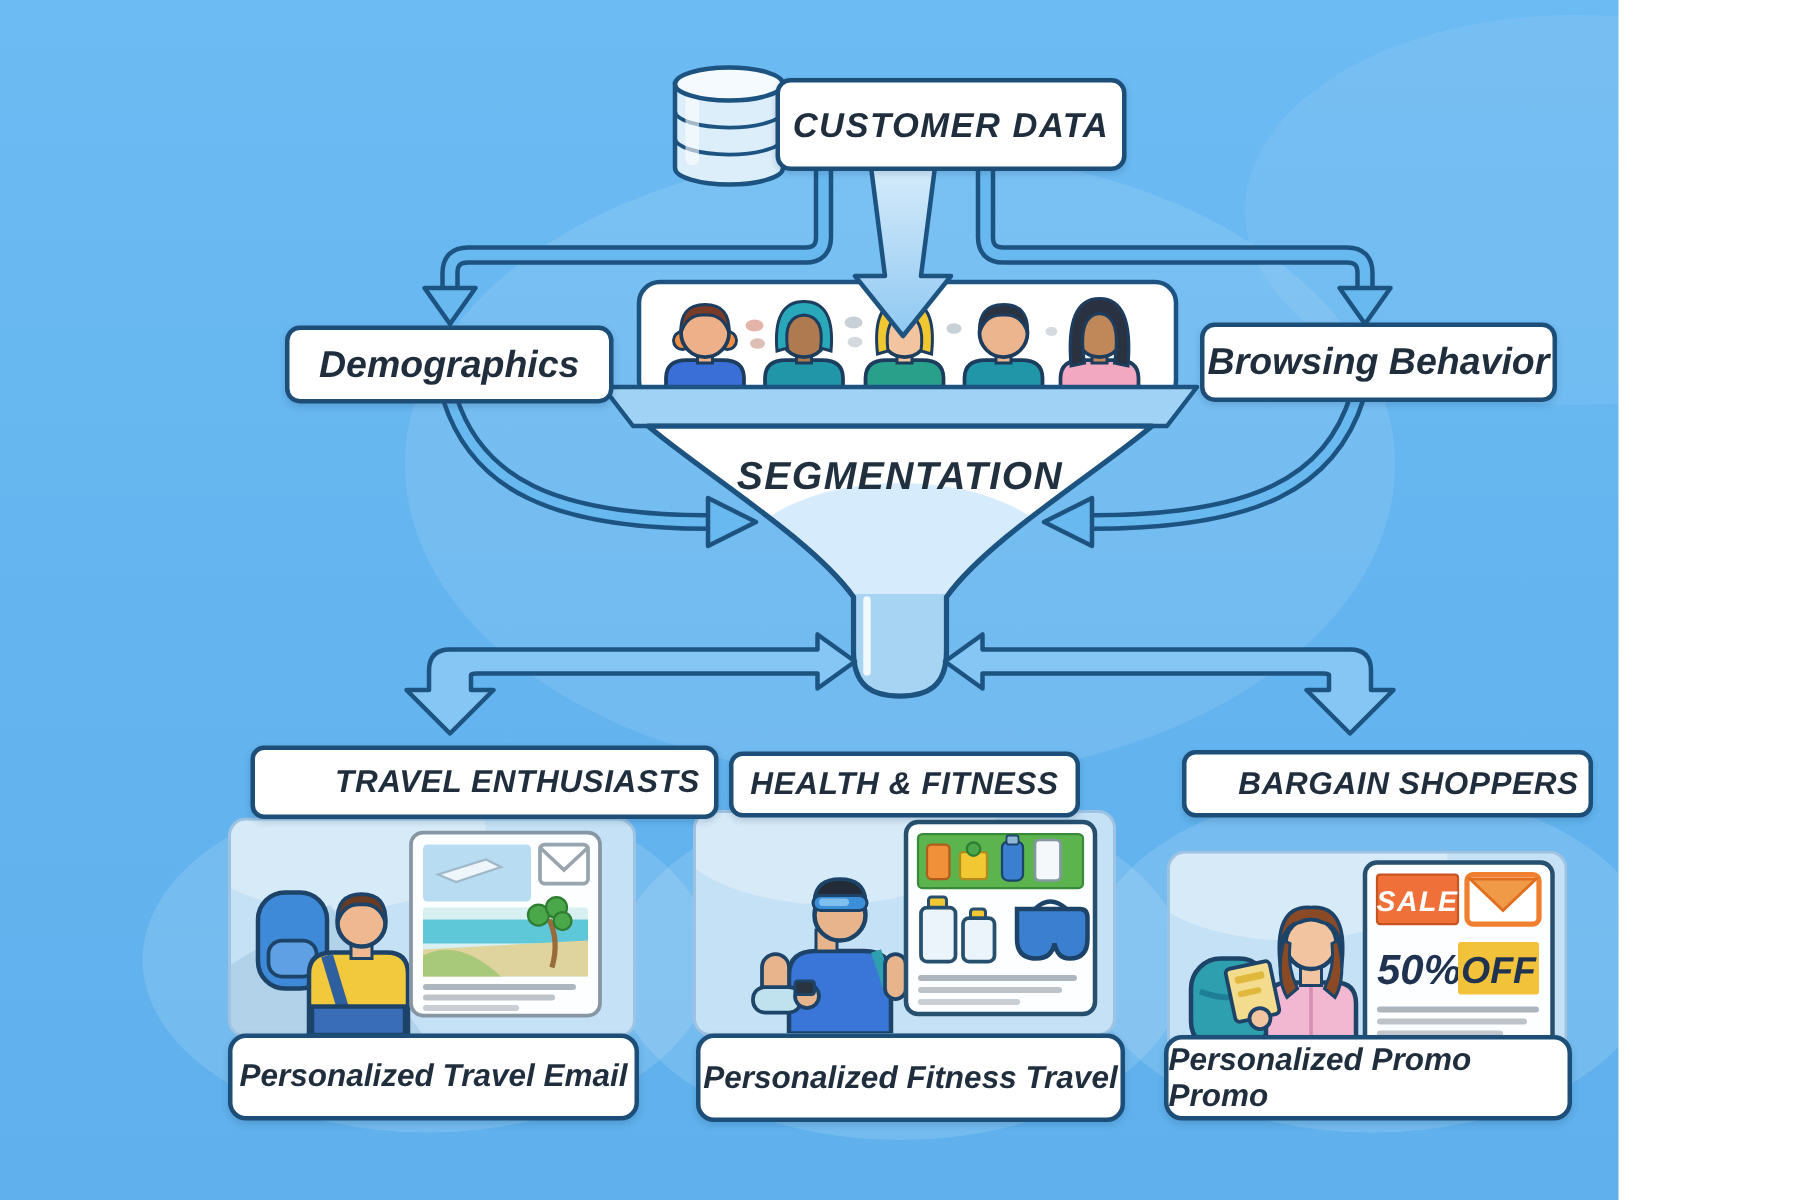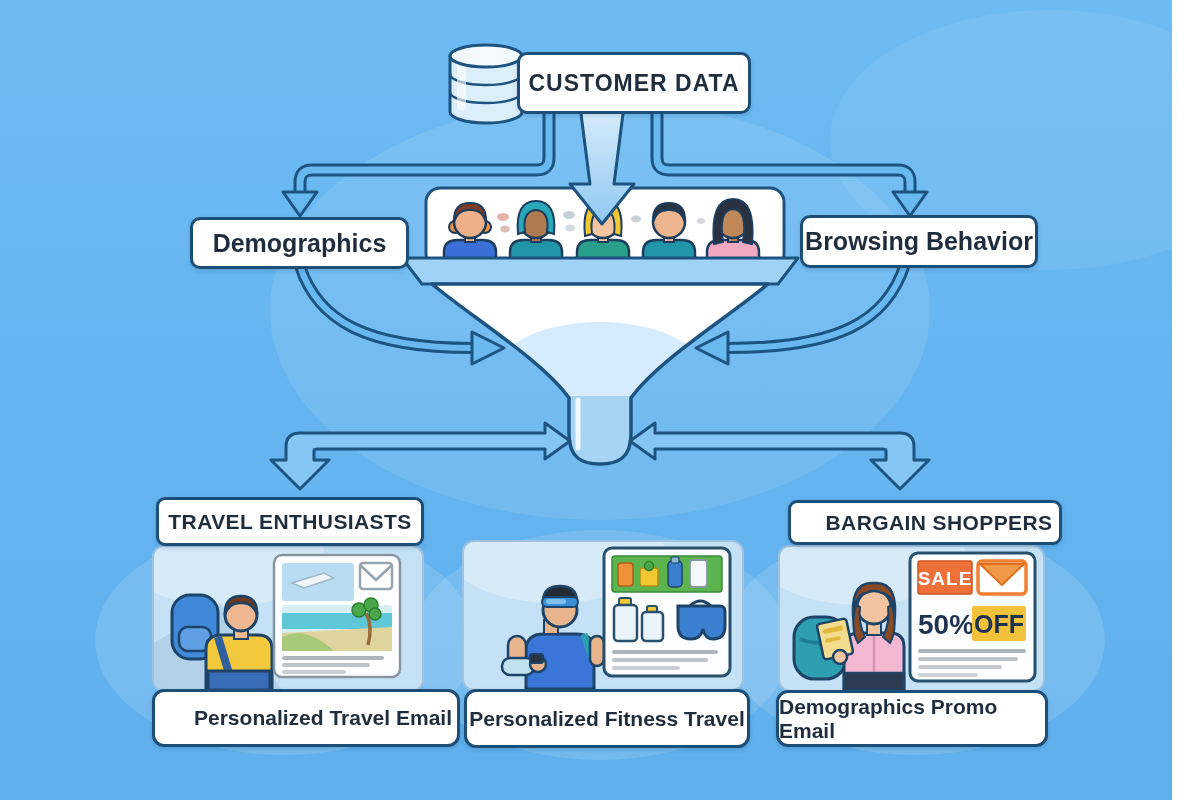--- a/index.html
+++ b/index.html
@@ -1,18 +1,18 @@
 <!DOCTYPE html>
 <html><head>
 <meta charset="utf-8">
 <style>
   html,body{margin:0;padding:0;}
   body{font-family:"Liberation Sans","DejaVu Sans",sans-serif;}
-  .stage{position:relative;width:1172px;height:800px;overflow:hidden;
-         background:linear-gradient(180deg,#6dbbf3 0%,#63b4ef 55%,#5fb0ec 100%);}
+  .stage{position:relative;width:1079px;height:800px;overflow:hidden;
+         background:linear-gradient(180deg,#6dbbf3 0%,#63b4ef 55%,#5fb0ec 100%);font-style:italic;}
   .scene{position:absolute;left:0;top:0;width:1200px;height:800px;z-index:1;}
   .label-box{position:absolute;z-index:3;background:#ffffff;border:3px solid #1d4e78;
              border-radius:10px;display:flex;align-items:center;justify-content:center;
              color:#1f2d3d;font-weight:bold;box-shadow:0 2px 4px rgba(20,60,100,.18);}
   .source-box{left:517px;top:52px;width:228px;height:56px;font-size:23px;letter-spacing:1px;}
   .input-box{font-size:25px;}
   .input-left{left:190px;top:217px;width:213px;height:46px;}
   .input-right{left:800px;top:215px;width:232px;height:47px;}
   .funnel-label{position:absolute;z-index:3;left:450px;top:302px;width:300px;text-align:center;
                 color:#20303f;font-weight:bold;font-size:26px;letter-spacing:1px;}
@@ -155,22 +155,23 @@
     <span>CUSTOMER DATA</span>
   </div>
 
   <div class="label-box input-box input-left">
     <span>Demographics</span>
   </div>
   <div class="label-box input-box input-right">
     <span>Browsing Behavior</span>
   </div>
 
-
-  <div class="label-box seg-header" style="left:156px;top:497px;width:262px;height:43px;">
+  <div class="funnel-label">SEGMENTATION</div>
+
+  <div class="label-box seg-header" style="left:167px;top:497px;width:262px;height:43px;padding-left:44px;">
     <span>TRAVEL ENTHUSIASTS</span>
   </div>
   <div class="panel" style="left:152px;top:545px;width:268px;height:143px;">
     <svg viewBox="0 0 268 143" width="268" height="143">
       <ellipse cx="70" cy="8" rx="100" ry="52" fill="#ffffff" opacity="0.3"></ellipse>
       <path d="M0,143 L0,96 L66,56 L128,143 Z" fill="#8fb8d8" opacity="0.35"></path>
 
       <g>
         <rect x="18" y="48" width="46" height="64" rx="18" fill="#3f8ad8" stroke="#1d4468" stroke-width="3"></rect>
         <rect x="25" y="80" width="32" height="24" rx="9" fill="#5fa0e4" stroke="#1d4468" stroke-width="2.5"></rect>
@@ -197,24 +198,27 @@
           <circle cx="205" cy="63" r="7" fill="#4aa84a" stroke="#2e7d32" stroke-width="1.5"></circle>
           <circle cx="217" cy="58" r="7" fill="#4aa84a" stroke="#2e7d32" stroke-width="1.5"></circle>
           <circle cx="221" cy="67" r="6" fill="#4aa84a" stroke="#2e7d32" stroke-width="1.5"></circle>
         </g>
         <rect x="128" y="109" width="102" height="4" rx="2" fill="#aeb6bd"></rect>
         <rect x="128" y="116" width="88" height="4" rx="2" fill="#bcc3c9"></rect>
         <rect x="128" y="123" width="64" height="4" rx="2" fill="#c8ced3"></rect>
       </g>
     </svg>
   </div>
-  <div class="label-box seg-footer" style="left:152px;top:689px;width:268px;height:52px;padding-left:34px;">
+  <div class="label-box seg-footer" style="left:152px;top:689px;width:268px;height:52px;">
     <span>Personalized Travel Email</span>
   </div>
 
+  <div class="label-box seg-header" style="left:486px;top:501px;width:228px;height:38px;">
+    <span>HEALTH &amp; FITNESS</span>
+  </div>
   <div class="panel" style="left:462px;top:540px;width:278px;height:147px;">
     <svg viewBox="0 0 278 147" width="278" height="147">
       <ellipse cx="90" cy="6" rx="110" ry="55" fill="#ffffff" opacity="0.3"></ellipse>
 
       <g>
         <path d="M62,147 L62,108 Q62,92 80,92 L112,92 Q130,92 130,108 L130,147 Z" fill="#3a76d8" stroke="#1d4468" stroke-width="3"></path>
         <path d="M120,92 L130,122" stroke="#2e9fae" stroke-width="7"></path>
         <rect x="44" y="94" width="18" height="30" rx="9" fill="#e8b48c" stroke="#1d4468" stroke-width="2.5"></rect>
         <rect x="38" y="116" width="32" height="17" rx="8" fill="#bfe2ee" stroke="#1d4468" stroke-width="2.5"></rect>
         <circle cx="74" cy="122" r="8" fill="#e8b48c" stroke="#1d4468" stroke-width="2.5"></circle>
@@ -252,21 +256,21 @@
       </g>
     </svg>
   </div>
   <div class="label-box seg-footer" style="left:464px;top:689px;width:280px;height:53px;">
     <span>Personalized Fitness Travel</span>
   </div>
 
   <div class="label-box seg-header" style="left:788px;top:500px;width:240px;height:39px;padding-left:28px;">
     <span>BARGAIN SHOPPERS</span>
   </div>
-  <div class="panel" style="left:778px;top:545px;width:263px;height:143px;">
+  <div class="panel" style="left:778px;top:567px;width:263px;height:143px;">
     <svg viewBox="0 0 263 143" width="263" height="143">
       <ellipse cx="80" cy="6" rx="105" ry="52" fill="#ffffff" opacity="0.3"></ellipse>
 
       <g>
         <rect x="14" y="70" width="52" height="62" rx="20" fill="#2e9fae" stroke="#1d4468" stroke-width="3"></rect>
         <path d="M20,92 Q40,100 62,92" fill="none" stroke="#1f7f96" stroke-width="4"></path>
         <path d="M64,143 L64,100 Q64,86 80,86 L110,86 Q124,86 124,100 L124,143 Z" fill="#f2b8d2" stroke="#1d4468" stroke-width="3"></path>
         <path d="M94,88 L94,128" stroke="#d890b4" stroke-width="2.5"></path>
         <rect x="64" y="126" width="60" height="17" fill="#2c3a52" stroke="#1d4468" stroke-width="2.5"></rect>
         <g transform="rotate(-12 55 92)">
@@ -292,16 +296,16 @@
         <rect x="192" y="59" width="54" height="35" rx="2" fill="#f2c23a"></rect>
         <text x="219" y="86" text-anchor="middle" font-size="25" fill="#1f3350">OFF</text>
         <rect x="138" y="102" width="108" height="4" rx="2" fill="#aeb6bd"></rect>
         <rect x="138" y="110" width="100" height="4" rx="2" fill="#bcc3c9"></rect>
         <rect x="138" y="118" width="84" height="4" rx="2" fill="#c4cacf"></rect>
         <rect x="138" y="126" width="60" height="4" rx="2" fill="#cdd2d6"></rect>
       </g>
     </svg>
   </div>
   <div class="label-box seg-footer" style="left:776px;top:690px;width:266px;height:51px;">
-    <span>Demographics Promo Email</span>
+    <span>Personalized Promo Promo</span>
   </div>
 
 </div>
 
 </body></html>

